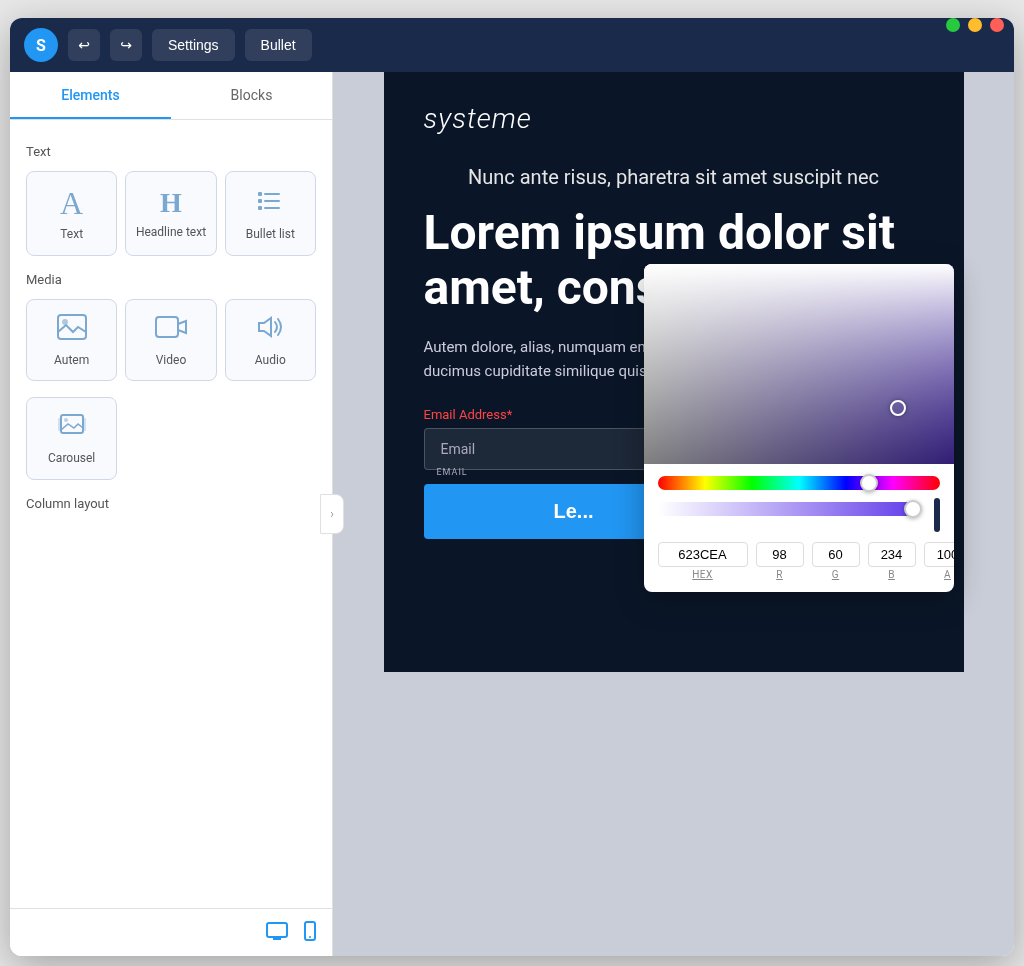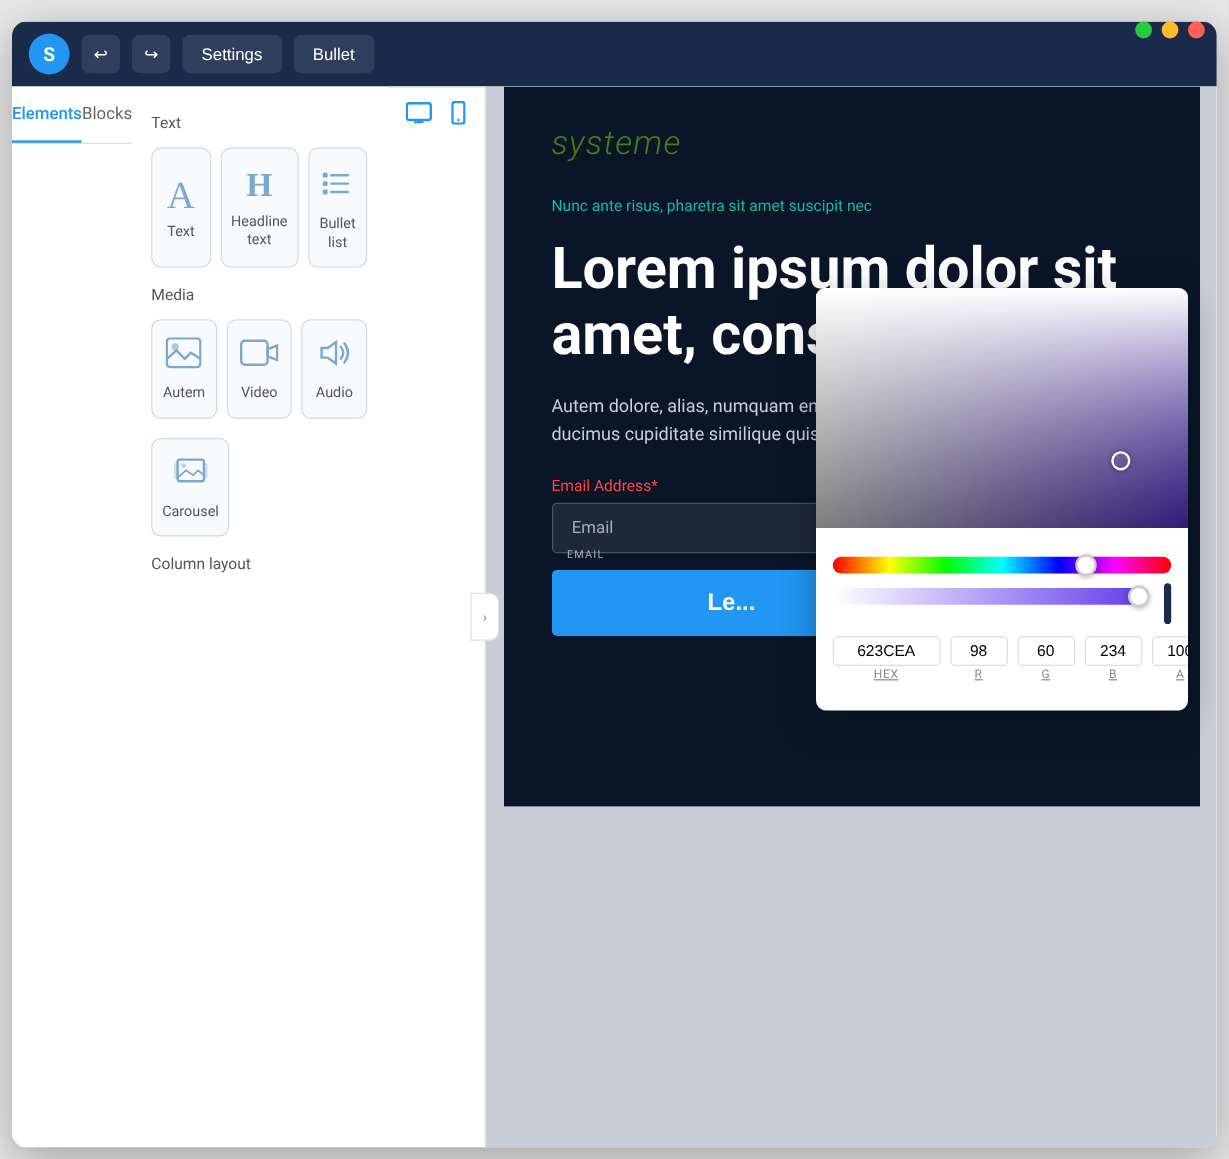--- a/index.html
+++ b/index.html
@@ -93,24 +93,24 @@
 
     
     .main-area {
       display: flex;
       flex: 1;
       overflow: hidden;
     }
 
     
     .left-panel {
-      width: 395px;
+      width: 323px;
       background: #fff;
       display: flex;
-      flex-direction: row;
+      flex-direction: column;
       border-right: 1px solid #e0e0e0;
       flex-shrink: 0;
     }
 
     
     .panel-tabs {
       display: flex;
       border-bottom: 1px solid #e0e0e0;
       height: 48px;
       flex-shrink: 0;
@@ -202,32 +202,33 @@
     .page-canvas {
       background: #0a1628;
       width: 580px;
       min-height: 600px;
       margin-top: 0;
       padding: 30px 40px;
       position: relative;
     }
 
     .site-logo {
-      color: #4d7c0f;
+      color: #ffffff;
       font-size: 28px;
       font-weight: 300;
       letter-spacing: 1px;
       margin-bottom: 30px;
     }
     .site-logo span { font-style: italic; }
 
     .hero-subtitle {
-      color: #14b8a6;
-      font-size: 13px;
+      color: #e5e5e5;
+      font-size: 20px;
       margin-bottom: 16px;
+      text-align: center;
     }
 
     .hero-title {
       color: white;
       font-size: 48px;
       font-weight: 700;
       line-height: 1.15;
       margin-bottom: 20px;
     }
 
@@ -314,21 +315,21 @@
       height: 16px;
       border-radius: 50%;
       border: 2px solid white;
       transform: translate(-50%, -50%);
       top: 72%;
       left: 82%;
       box-shadow: 0 0 4px rgba(0,0,0,0.4);
     }
 
     .color-controls {
-      padding: 24px 14px;
+      padding: 12px 14px;
     }
 
     .hue-slider-wrapper {
       margin-bottom: 8px;
       position: relative;
     }
     .hue-slider {
       width: 100%;
       height: 14px;
       border-radius: 7px;

